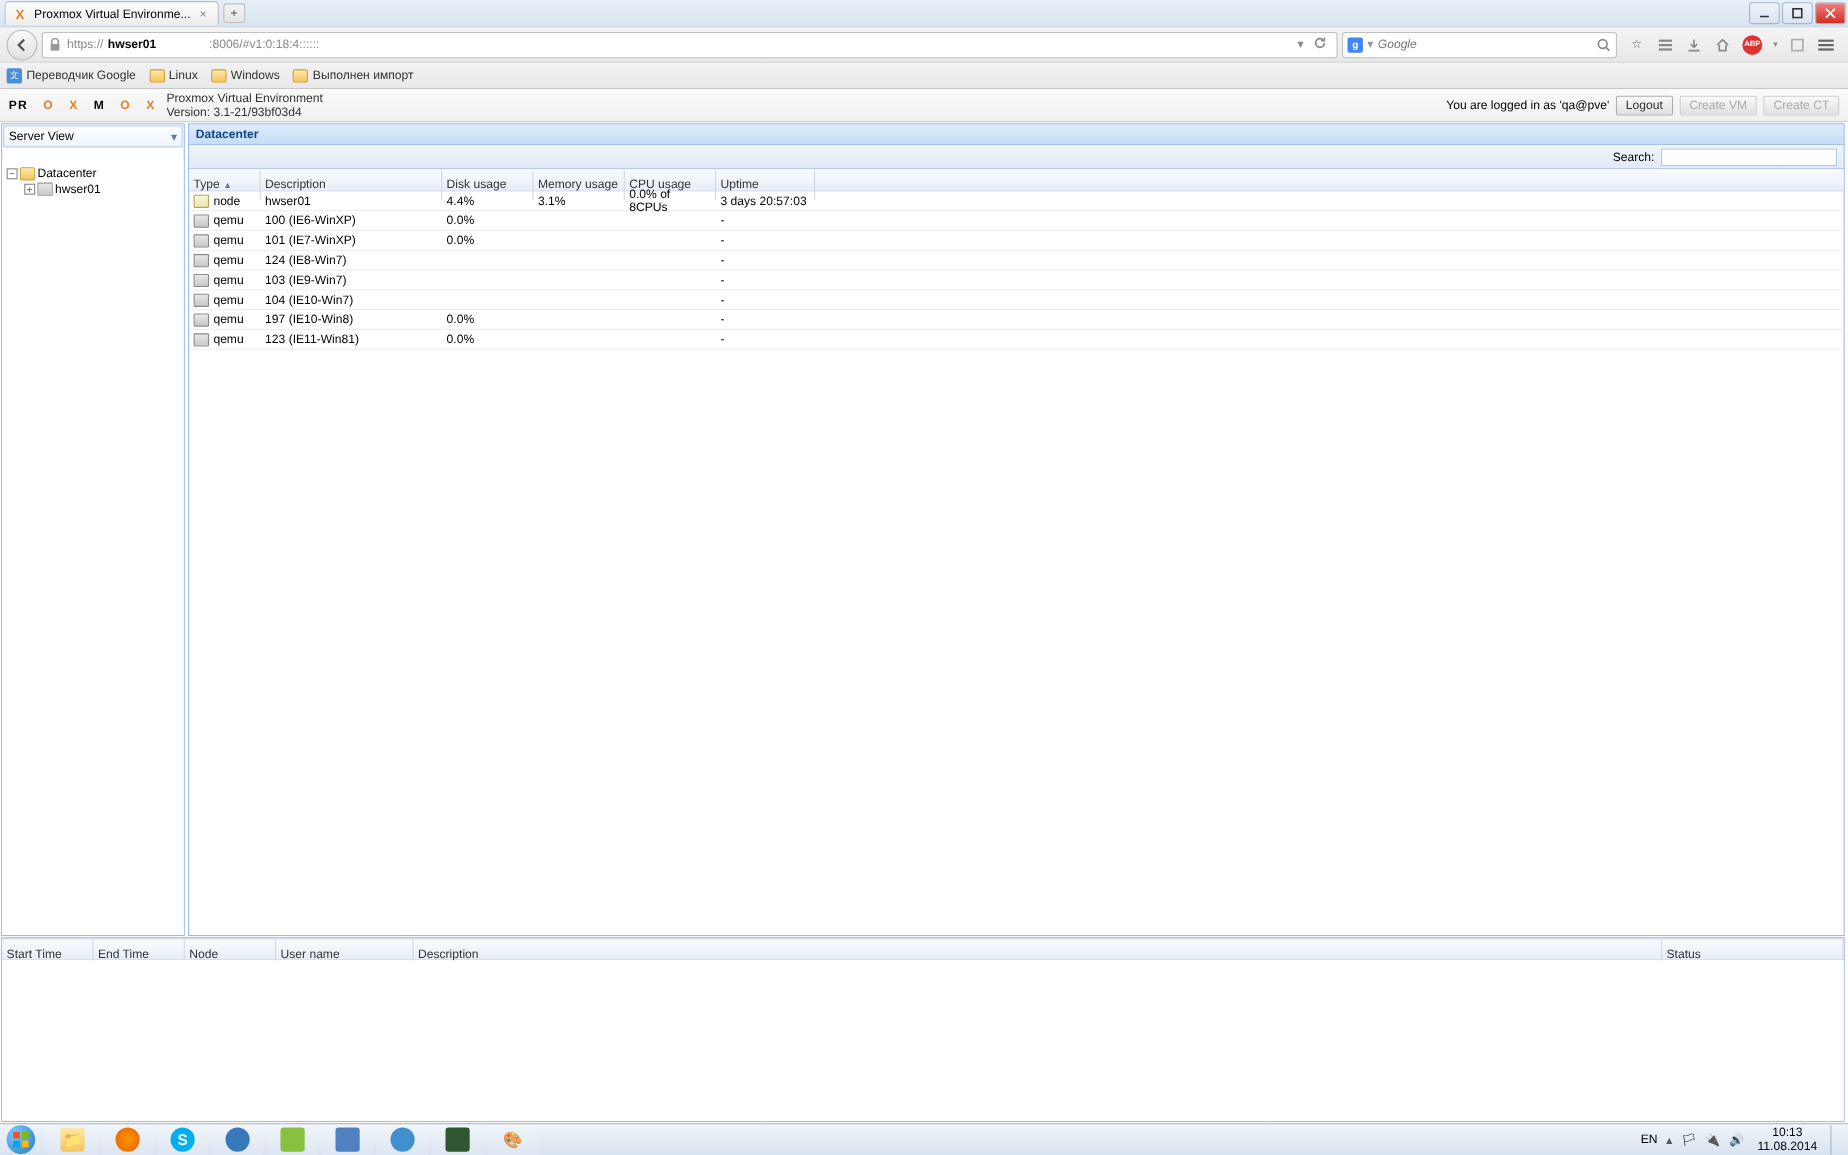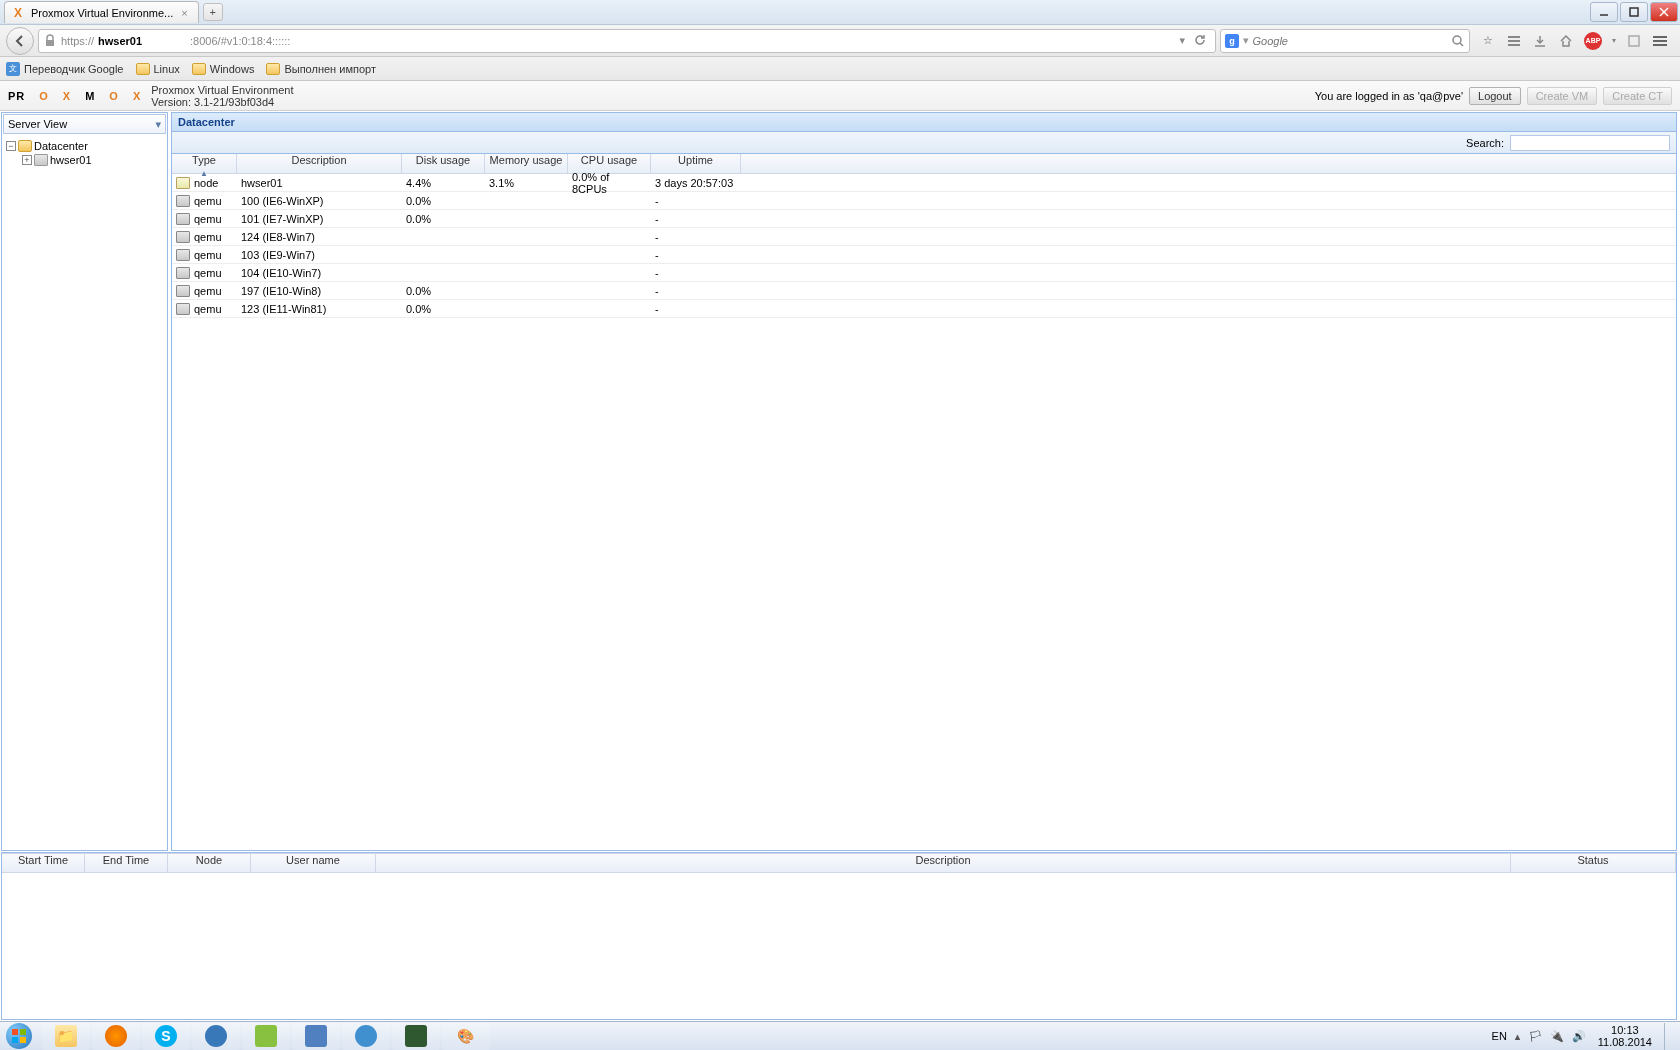--- a/index.html
+++ b/index.html
@@ -44,42 +44,42 @@
 .px-logo .o { color:#e67e22; }
 .px-logo .b { color:#000; }
 .px-logo .x { color:#e67e22; }
 .px-info { line-height:12px; font-size:10px; color:#333; }
 .px-right { margin-left:auto; display:flex; align-items:center; gap:6px; }
 .px-btn { padding:2px 8px; background:linear-gradient(#fafafa,#e0e0e0); border:1px solid #b0b0b0; border-radius:2px; color:#333; }
 .px-btn.disabled { color:#aaa; border-color:#d0d0d0; }
 
 
 .px-body { position:absolute; top:111px; left:0; right:0; bottom:29px; display:flex; }
-.sidebar { width:167px; border:1px solid #99bbe8; display:flex; flex-direction:column; margin:1px 0 1px 1px; }
+.sidebar { width:167px; border:1px solid #99bbe8; display:flex; flex-direction:column; margin:1px 0 1px 1px;gap:12px; }
 .view-select { height:20px; background:linear-gradient(#fff,#eef3fa); border:1px solid #b5c8e8; margin:1px; display:flex; align-items:center; padding:0 4px; justify-content:space-between; }
 .view-select .drop { color:#5a7aa8; }
 .tree { flex:1; background:#fff; padding:4px 2px; }
 .tree-node { display:flex; align-items:center; gap:2px; padding:1px 2px; }
 .tree-node.lvl1 { padding-left:2px; }
 .tree-node.lvl2 { padding-left:18px; }
 .tree-expand { width:10px; height:10px; border:1px solid #888; background:#fff; display:flex; align-items:center; justify-content:center; font-size:9px; color:#555; }
 .tree-folder-ico { width:14px; height:12px; background:linear-gradient(#ffe9a8,#f4c560); border:1px solid #d0a030; border-radius:2px; }
 .tree-node-ico { width:14px; height:12px; background:linear-gradient(#e8e8e8,#c8c8c8); border:1px solid #999; border-radius:1px; }
 
 .main { flex:1; display:flex; flex-direction:column; margin:1px 3px 1px 3px; }
 .breadcrumb { height:20px; background:linear-gradient(#dcecfb,#c5ddf6); border:1px solid #99bbe8; display:flex; align-items:center; padding:0 6px; color:#15428b; font-weight:bold; }
 .content-tabs { height:22px; background:linear-gradient(#dcecfb,#c5ddf6); border:1px solid #99bbe8; border-top:none; display:flex; align-items:flex-end; padding:0 4px; gap:2px; }
 .ctab { padding:3px 10px; background:linear-gradient(#dfeaf7,#c8daf0); border:1px solid #99bbe8; border-bottom:none; border-radius:3px 3px 0 0; color:#15428b; }
 .ctab.active { background:#fff; font-weight:bold; }
 .search-row { height:22px; background:linear-gradient(#f0f5fb,#e0ebf8); border:1px solid #99bbe8; border-top:none; display:flex; align-items:center; justify-content:flex-end; padding:0 6px; gap:6px; }
 .search-row input { width:160px; height:16px; border:1px solid #b5c8e8; background:#fff; padding:0 3px; }
 
 .grid { border:1px solid #99bbe8; border-top:none; flex:1; background:#fff; overflow:hidden; display:flex; flex-direction:column;}
 .grid-head { display:flex; height:20px; background:linear-gradient(#f9fafc,#e8eef8); border-bottom:1px solid #d0d8e8; }
-.gcol { border-right:1px solid #d0d8e8; padding:0 4px; color:#333; display:flex; align-items:center; gap:3px;flex-direction:column;}
+.gcol { border-right:1px solid #d0d8e8; padding:14px 4px; color:#333; display:flex; align-items:center; gap:3px;}
 .sort-asc { color:#5a7aa8; font-size:8px; }
 .gc-type{width:65px;} .gc-desc{width:165px;} .gc-disk{width:83px;} .gc-mem{width:83px;} .gc-cpu{width:83px;} .gc-up{width:90px;}
 .grid-rows { flex:1; }
 .grow { display:flex; height:18px; align-items:center; border-bottom:1px solid #ededed; }
 .gcell { padding:0 4px; display:flex; align-items:center; gap:4px; }
 .gcell.c-type{width:65px;} .gcell.c-desc{width:165px;} .gcell.c-disk{width:83px;} .gcell.c-mem{width:83px;} .gcell.c-cpu{width:83px;} .gcell.c-up{width:90px;}
 .row-ico { width:14px; height:12px; border:1px solid #888; background:linear-gradient(#e8e8e8,#c8c8c8); border-radius:1px; flex-shrink:0;}
 .row-ico.node { background:linear-gradient(#f8f8d8,#e8e8a8); border-color:#b8a060;}
 
 

